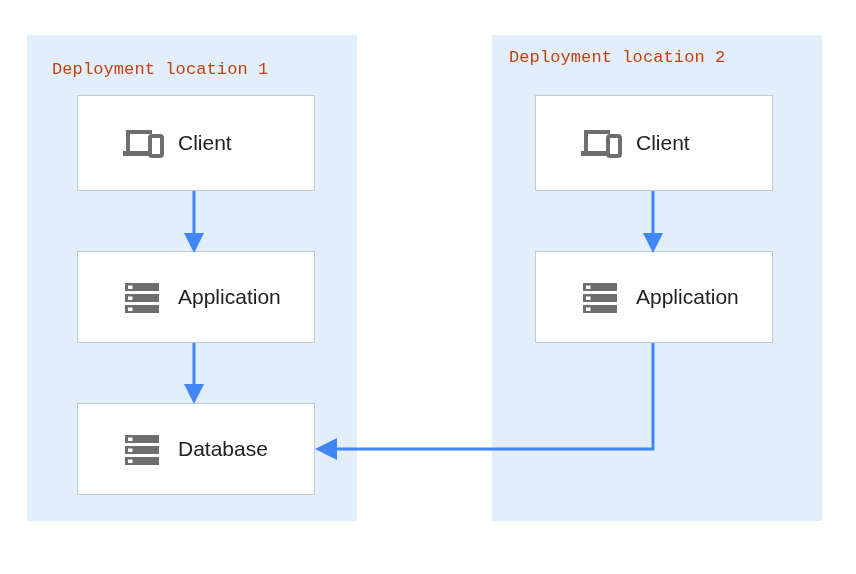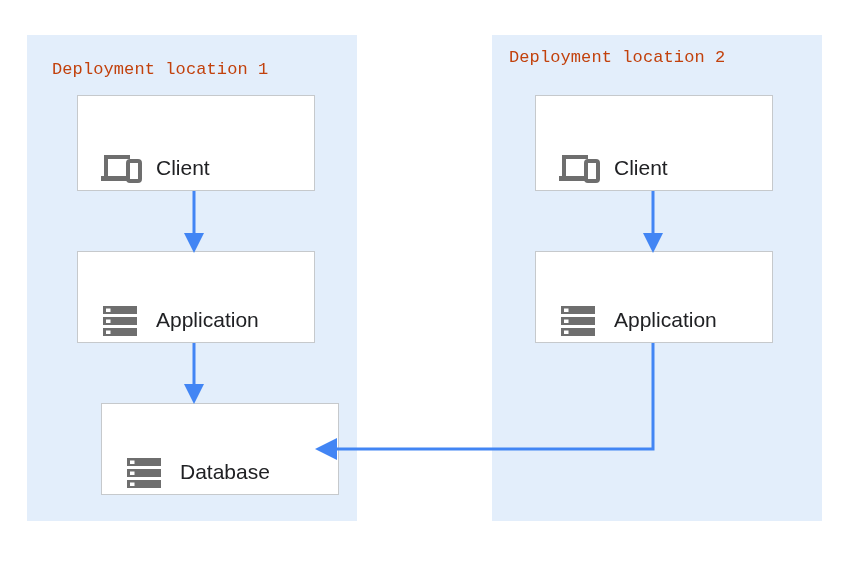--- a/index.html
+++ b/index.html
@@ -30,22 +30,23 @@
     font-family: Liberation Mono, monospace;
     white-space: nowrap;
     letter-spacing: 0.1px;
   }
   .node {
     position: absolute;
     background: #ffffff;
     border: 1px solid #c6c9cc;
     box-sizing: border-box;
     display: flex;
-    align-items: flex-end;
+    align-items: center;
     justify-content: center;
+    padding-left: 22px;
   }
   .node-inner {
     display: flex;
     align-items: center;
     justify-content: flex-start;
     gap: 14px;
     width: 100%;
     padding-left: 20px;
     box-sizing: border-box;
   }
@@ -112,21 +113,21 @@
             <rect x="8" y="10.5" width="4.5" height="3.5"></rect>
             <rect x="8" y="21.5" width="4.5" height="3.5"></rect>
             <rect x="8" y="32.5" width="4.5" height="3.5"></rect>
           </g>
         </svg>
       </span>
       <span class="node-label">Application</span>
     </div>
   </div>
 
-  <div class="node" style="left:77px; top:403px; width:238px; height:92px;margin-left:24px;">
+  <div class="node" style="left:77px; top:403px; width:238px; height:92px;">
     <div class="node-inner">
       <span class="node-icon">
         <svg viewBox="0 0 44 44" width="44" height="44" aria-hidden="true">
           <g fill="#6e6e6e">
             <rect x="5" y="8" width="34" height="8"></rect>
             <rect x="5" y="19" width="34" height="8"></rect>
             <rect x="5" y="30" width="34" height="8"></rect>
           </g>
           <g fill="#ffffff">
             <rect x="8" y="10.5" width="4.5" height="3.5"></rect>

